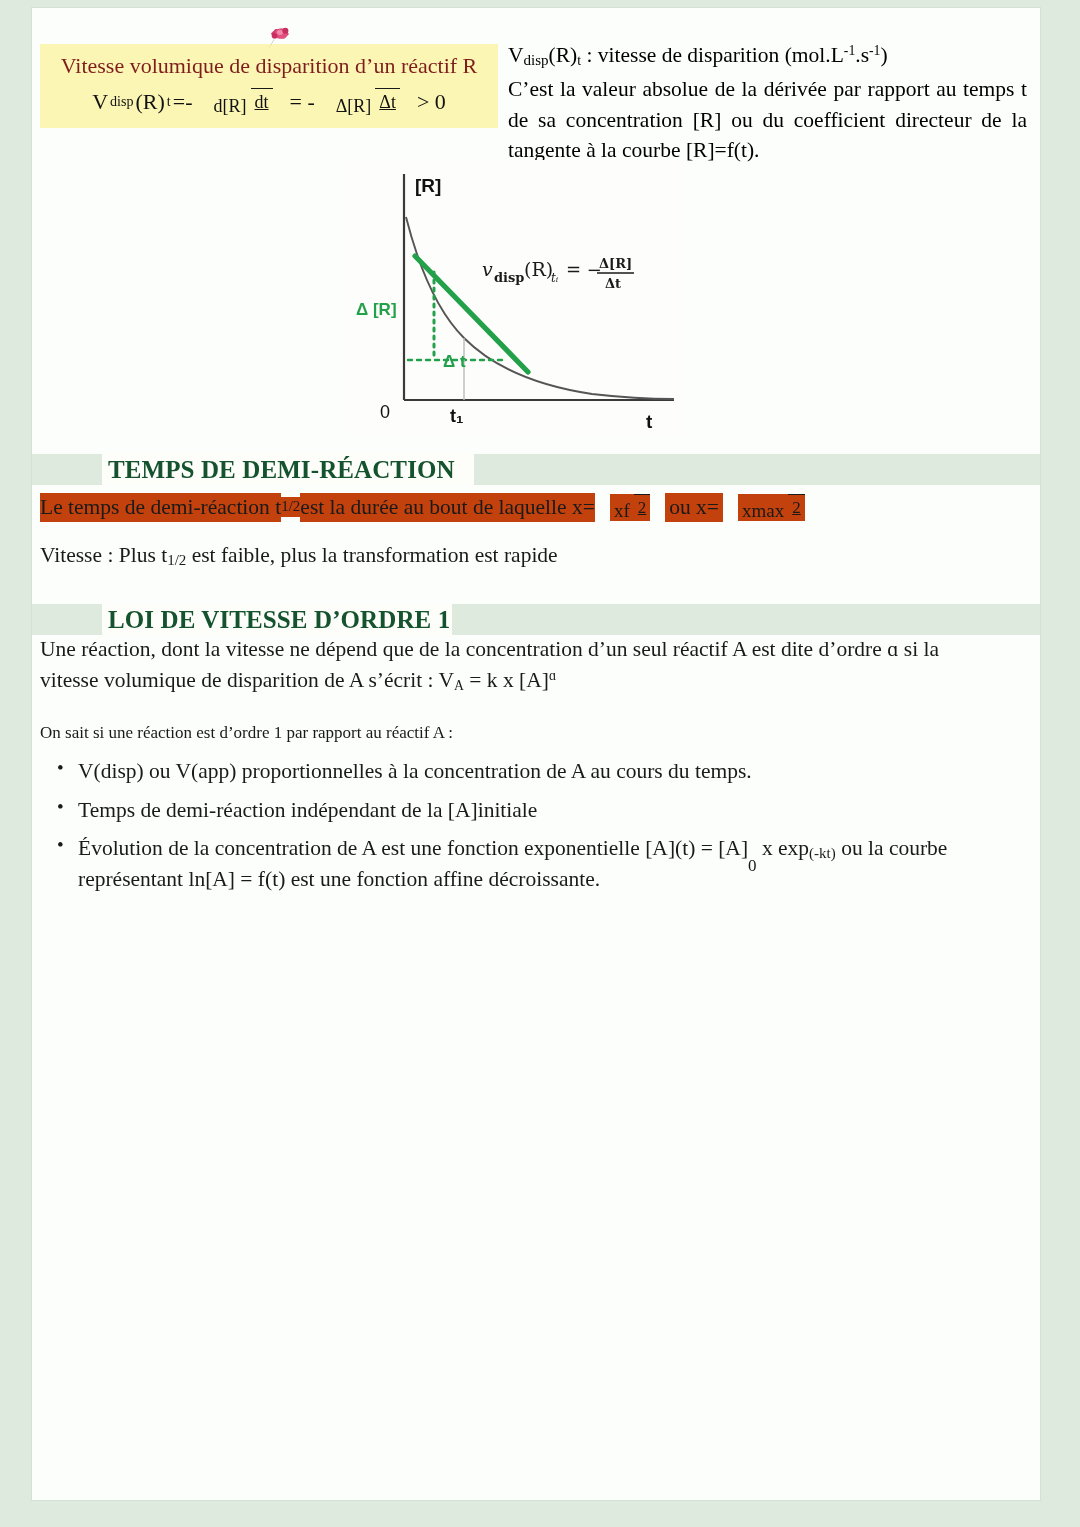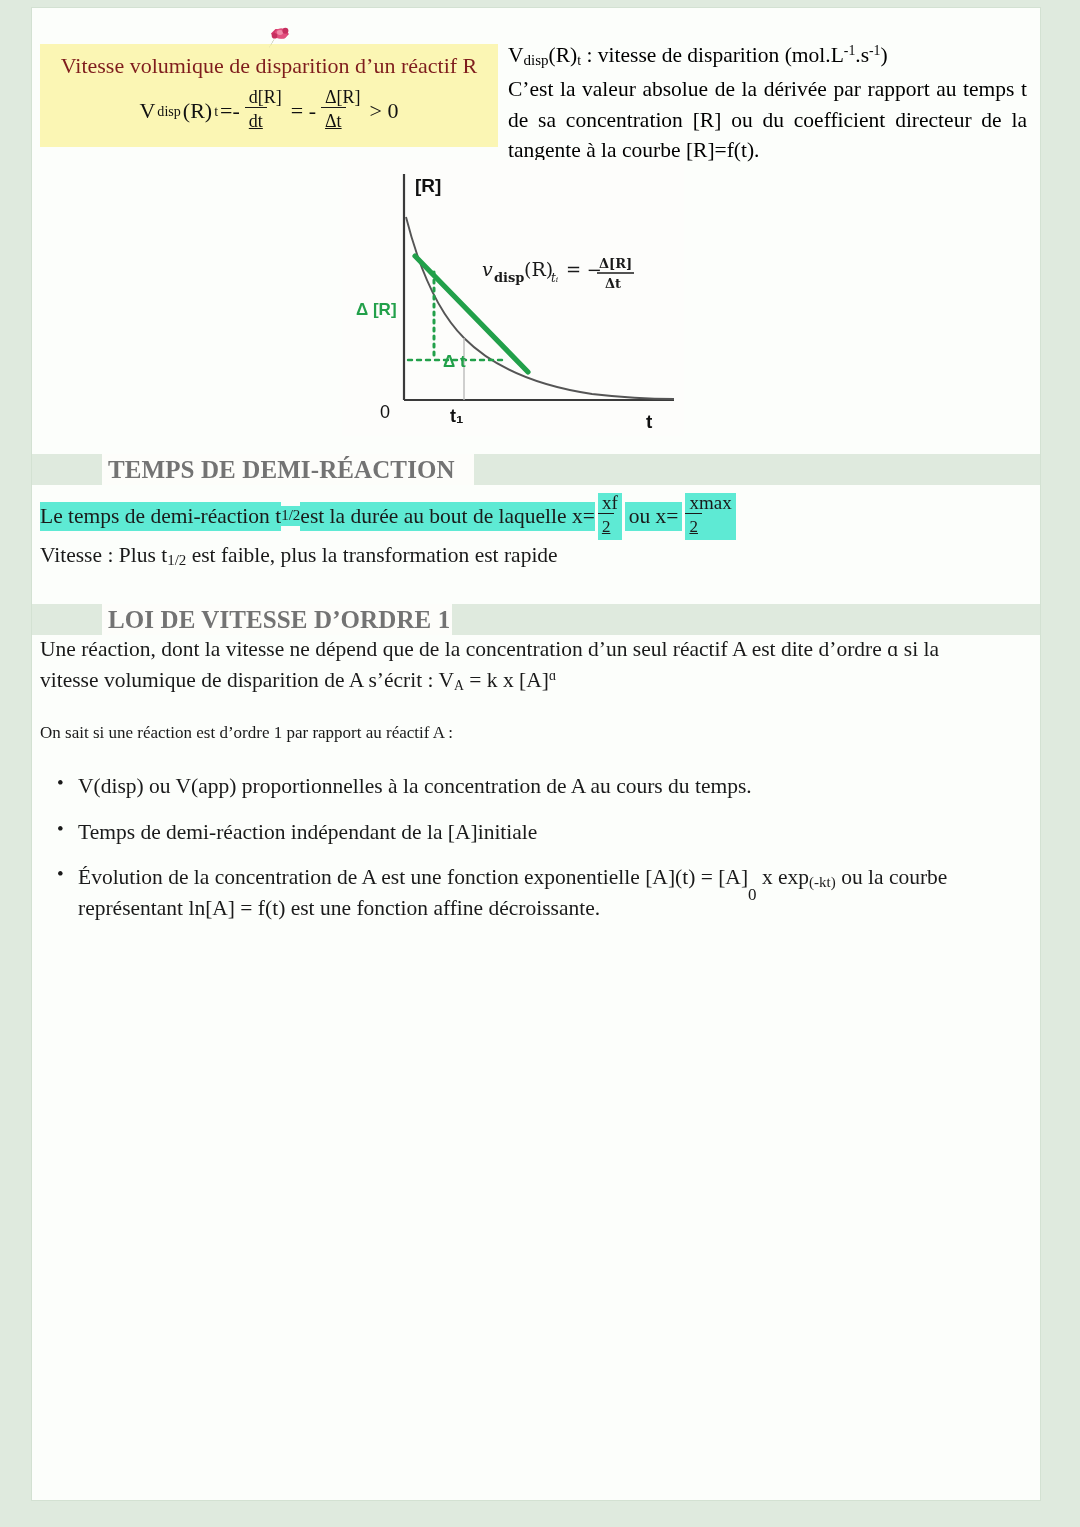--- a/index.html
+++ b/index.html
@@ -109,36 +109,36 @@
     height: 31px;
     background: #fdfdfa;
   }
   .band h2 {
     position: absolute;
     margin: 0;
     font-family: "Liberation Serif", "DejaVu Serif", serif;
     font-weight: bold;
     font-size: 25px;
     letter-spacing: .1px;
-    color: #737373;
+    color: #14532d;
     line-height: 31px;
     white-space: nowrap;
   }
 
   
   .demi-line {
     position: absolute;
     left: 8px;
     top: 485px;
     font-size: 21.5px;
     white-space: nowrap;
     display: flex;
     align-items: center;
   }
-  .hl-yellow { background: #5eead4; }
+  .hl-yellow { background: #c2410c; }
   .remarque {
     position: absolute;
     left: 8px;
     top: 533px;
     font-size: 21.5px;
     white-space: nowrap;
   }
 
   
   .ordre-para {
@@ -164,37 +164,36 @@
     width: 975px;
     margin: 0;
     padding: 0 0 0 38px;
     font-size: 21.5px;
     line-height: 1.42;
   }
   .bullets li {
     margin-bottom: 8px;
     list-style: none;
     position: relative;
-    margin-top: 15px;
   }
   .bullets li::before {
     content: "•";
     position: absolute;
     left: -21px;
     top: -1px;
     font-size: 19px;
   }
 
   
   .frac {
     display: inline-flex;
-    flex-direction: column;
-    align-items: flex-start;
+    flex-direction: row;
+    align-items: flex-end;
     vertical-align: middle;
-    margin: 0 3px;
+    margin: 0 15px;
     line-height: 1.05;
   }
   .frac .num { font-size: 19px; padding: 0 4px; }
   .frac .den {
     font-size: 17px;
     padding: 4px 4px;
     border-top: 1.4px solid #1a1a1a;
     text-decoration: underline;
   }
   .frac.big .num, .frac.big .den { font-size: 18px; }

